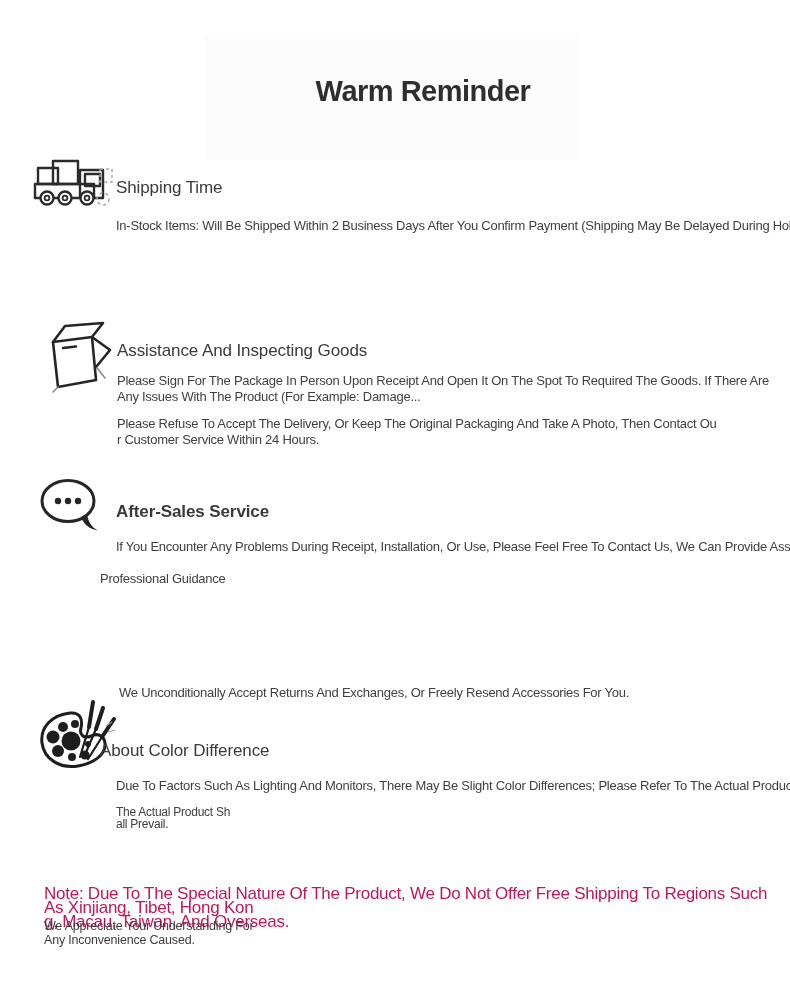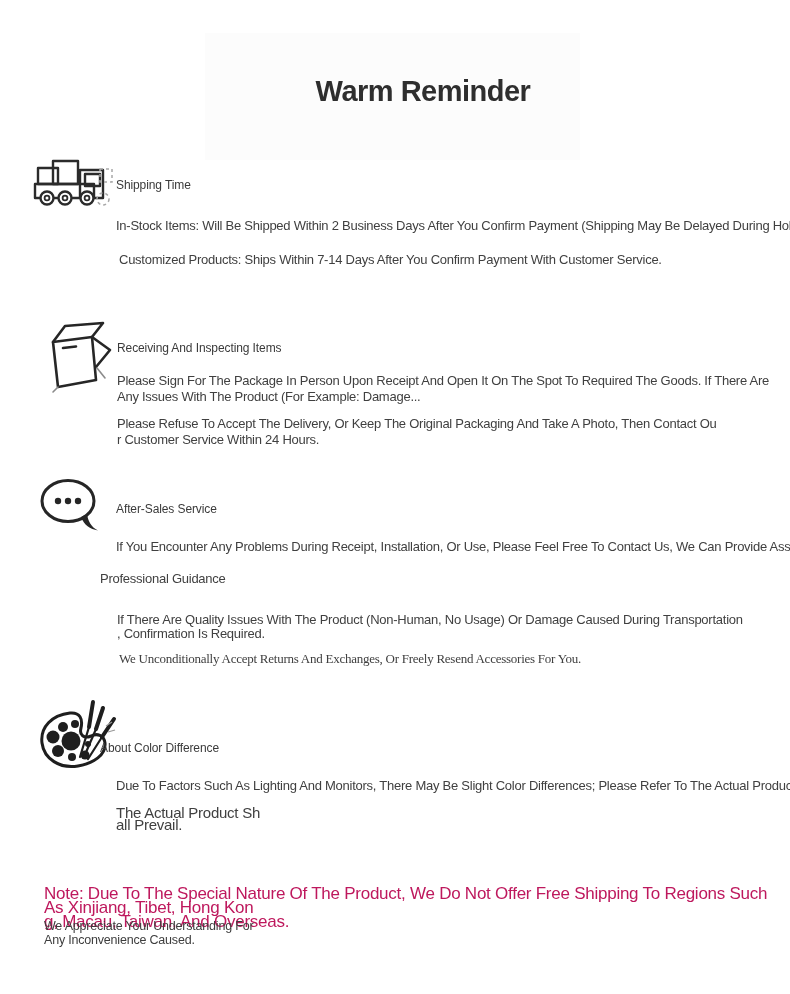--- a/index.html
+++ b/index.html
@@ -25,37 +25,37 @@
     margin: 13px;
     text-align: center;
     font-size: 29px;
     font-weight: bold;
     letter-spacing: -0.5px;
     color: #2e2e2e;
   }
   .icon { position: absolute; }
   .heading {
     position: absolute;
-    font-size: 12px;
+    font-size: 17px;
     color: #3a3a3a;
     letter-spacing: -0.1px;
     white-space: pre;
   }
   .body-line {
     position: absolute;
     font-size: 13px;
     line-height: 15px;
     color: #404040;
     letter-spacing: -0.25px;
     white-space: pre;
   }
   .multi { white-space: pre-line; }
   .lh-155 { line-height: 15.5px; }
   .lh-14  { line-height: 14px; }
-  .lh-115 { line-height: 11.5px; font-size: 15px; }
+  .lh-115 { line-height: 11.5px; font-size: 12px; }
   .note-red {
     position: absolute;
     font-size: 17px;
     line-height: 14px;
     letter-spacing: -0.25px;
     color: #be185d;
     white-space: pre-line;
   }
   .note-dark {
     position: absolute;
@@ -94,57 +94,54 @@
         <circle cx="55" cy="41" r="2.4"></circle>
       </g>
       <g fill="none" stroke="#a8a8a8" stroke-width="1.5" stroke-dasharray="3 3">
         <rect x="68" y="12" width="12" height="13"></rect>
         <circle cx="71" cy="42" r="6"></circle>
       </g>
     </svg>
   </div>
   <div class="heading" style="left:116px; top:178px;">Shipping Time</div>
   <div class="body-line" style="left:116px; top:218px;">In-Stock Items: Will Be Shipped Within 2 Business Days After You Confirm Payment (Shipping May Be Delayed During Holidays).</div>
-  <div class="body-line" style="left:119px; top:252px;">Customized Products: Ships Within 7-14 Days After You Confirm Payment With Customer Service.</div>
 
   <div class="icon" style="left:44px; top:321px;">
     <svg width="70" height="74" viewBox="0 0 70 74">
       <g fill="none" stroke="#262626" stroke-width="2.6" stroke-linejoin="round" stroke-linecap="round">
         <polygon points="9,21 48,16 52,59 14,66"></polygon>
         <polyline points="9,21 21,5 59,2 48,16"></polyline>
         <polyline points="48,16 66,29 52,46"></polyline>
         <line x1="19" y1="27" x2="32" y2="25.5"></line>
       </g>
       <g fill="none" stroke="#8a8a8a" stroke-width="1.6" stroke-linecap="round">
         <path d="M14,66 L9,71"></path>
         <path d="M53,47 L61,57"></path>
       </g>
     </svg>
   </div>
-  <div class="heading" style="left:117px; top:341px;">Receiving And Inspecting Items</div>
+  <div class="heading" style="left:117px; top:341px;">Assistance And Inspecting Goods</div>
   <div class="body-line multi lh-155" style="left:117px; top:373px;">Please Sign For The Package In Person Upon Receipt And Open It On The Spot To Required The Goods. If There Are
 Any Issues With The Product (For Example: Damage...</div>
   <div class="body-line multi lh-155" style="left:117px; top:416px;">Please Refuse To Accept The Delivery, Or Keep The Original Packaging And Take A Photo, Then Contact Ou
 r Customer Service Within 24 Hours.</div>
 
   <div class="icon" style="left:39px; top:477px;">
     <svg width="62" height="55" viewBox="0 0 62 55">
       <ellipse cx="29" cy="24" rx="26" ry="20.5" fill="none" stroke="#262626" stroke-width="3"></ellipse>
       <circle cx="19" cy="24" r="3.2" fill="#262626"></circle>
       <circle cx="29" cy="24" r="3.2" fill="#262626"></circle>
       <circle cx="39" cy="24" r="3.2" fill="#262626"></circle>
       <path d="M42 40 C45 48 51 52 59 53.5 C52 50 49 44 48 37 Z" fill="#262626"></path>
     </svg>
   </div>
-  <div class="heading" style="left:116px; top:502px;">After-Sales Service</div>
+  <div class="heading" style="left:116px; top:502px;font-weight:bold;">After-Sales Service</div>
   <div class="body-line" style="left:116px; top:539px;">If You Encounter Any Problems During Receipt, Installation, Or Use, Please Feel Free To Contact Us, We Can Provide Assistance</div>
   <div class="body-line" style="left:100px; top:571px;">Professional Guidance</div>
-  <div class="body-line multi lh-14" style="left:117px; top:613px;">If There Are Quality Issues With The Product (Non-Human, No Usage) Or Damage Caused During Transportation
-, Confirmation Is Required.</div>
-  <div class="body-line" style="left:119px; top:651px;font-family:Liberation Serif, serif;">We Unconditionally Accept Returns And Exchanges, Or Freely Resend Accessories For You.</div>
+  <div class="body-line" style="left:119px; top:685px;">We Unconditionally Accept Returns And Exchanges, Or Freely Resend Accessories For You.</div>
 
   <div class="icon" style="left:36px; top:697px;">
     <svg width="82" height="76" viewBox="0 0 82 76">
       <path d="M34 16 C16 18 4 30 6 46 C8 62 24 72 42 69 C58 66 70 58 69 46 C68 38 61 36 55 39 C48 42 43 38 45 31 C47 22 44 15 34 16 Z" fill="#ffffff" stroke="#1e1e1e" stroke-width="3"></path>
       <g fill="#1e1e1e">
         <circle cx="17" cy="40" r="6.5"></circle>
         <circle cx="27" cy="30" r="5"></circle>
         <circle cx="39" cy="27" r="4"></circle>
         <circle cx="22" cy="54" r="6"></circle>
         <circle cx="36" cy="60" r="4"></circle>

